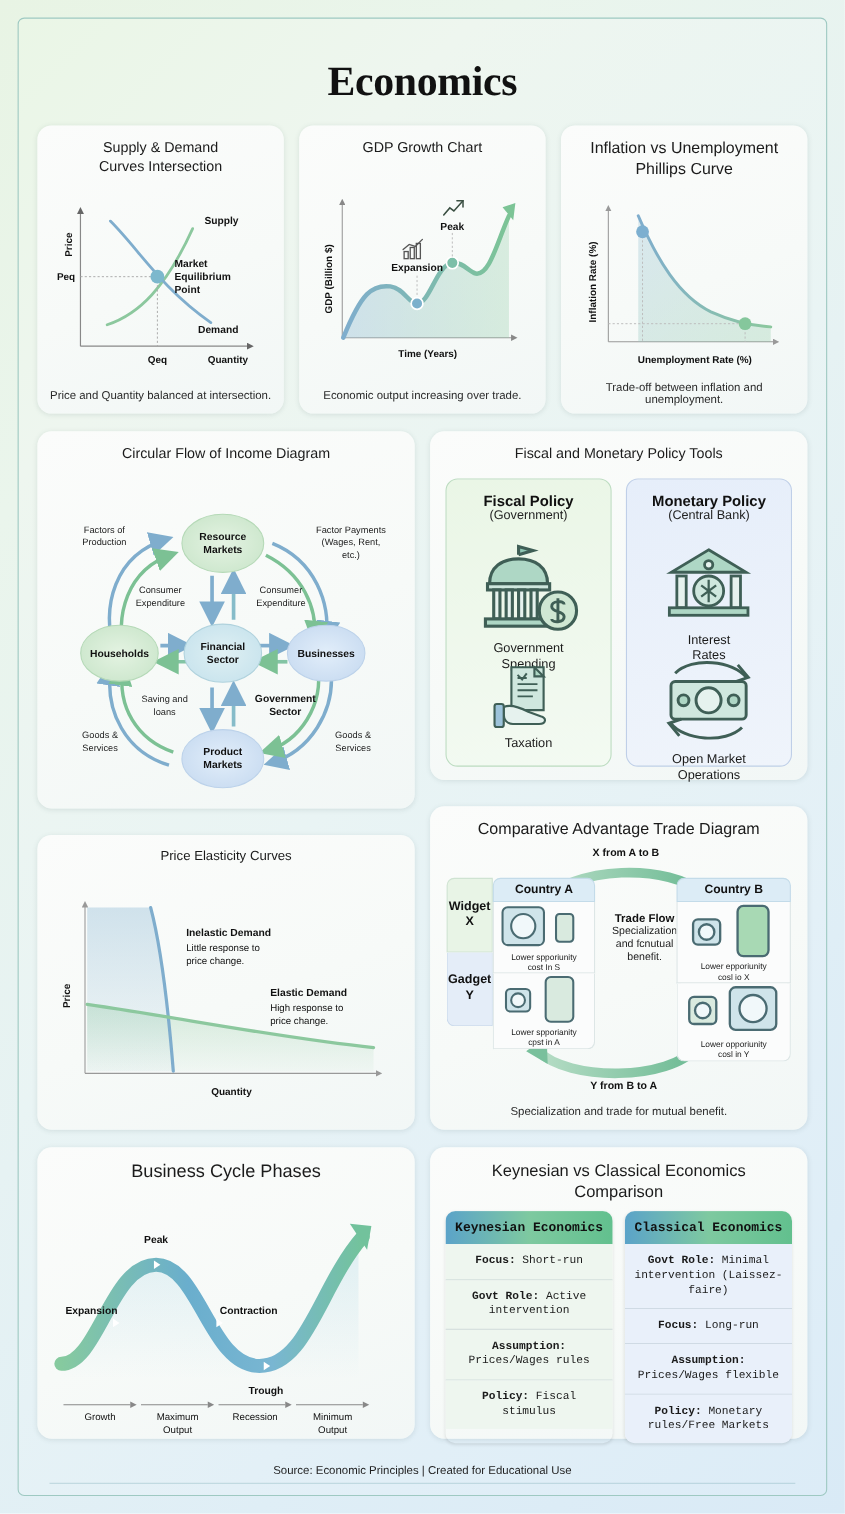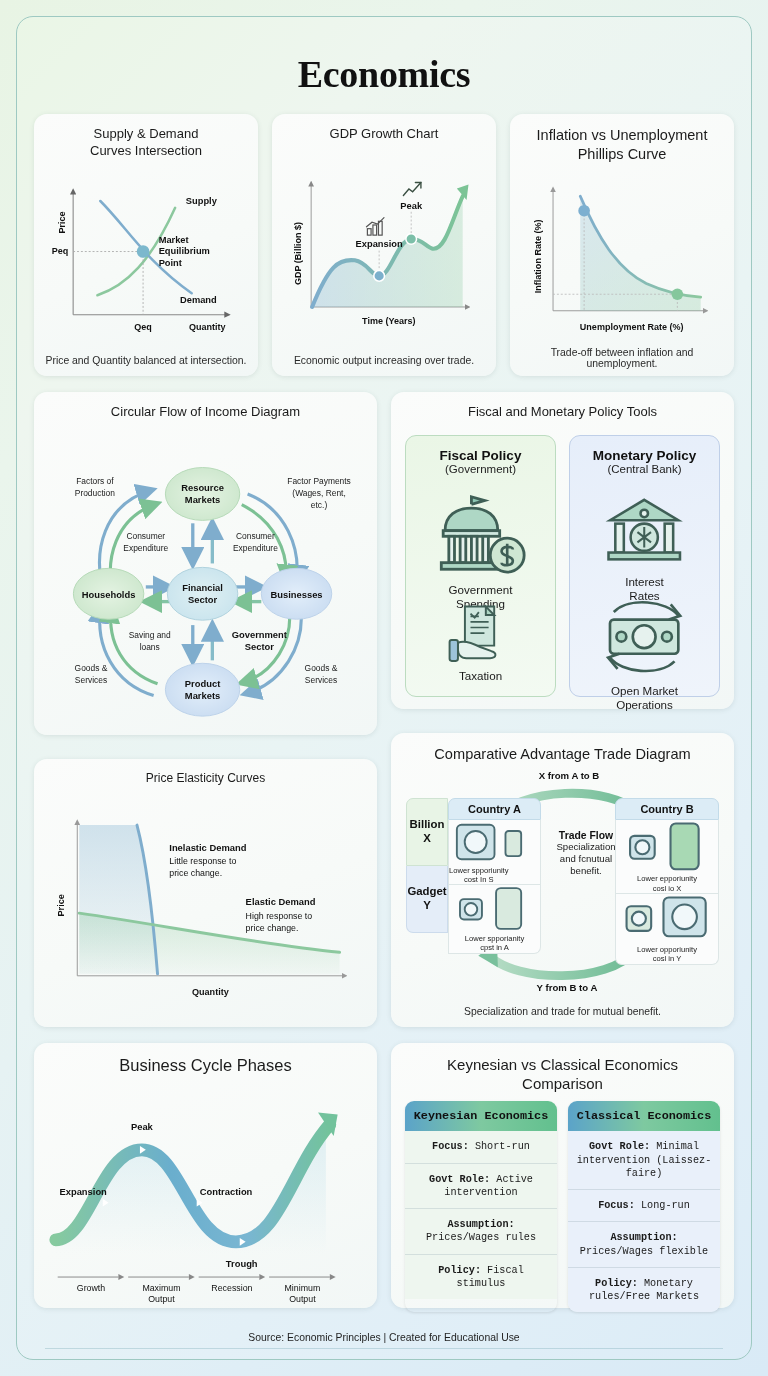--- a/index.html
+++ b/index.html
@@ -6,21 +6,21 @@
   html, body { width: 768px; height: 1376px; }
   body {
     font-family: "Liberation Sans", sans-serif;
     background: linear-gradient(135deg, #e8f4e4 0%, #eaf5ec 22%, #e6f2f3 50%, #dfeef6 75%, #d9eaf6 100%);
     overflow: hidden;
   }
   .frame {
     position: absolute; left: 16px; top: 16px;
     width: 736px; height: 1344px;
     border: 1.5px solid #9ec9c2;
-    border-radius: 17px;
+    border-radius: 6px;
     background: linear-gradient(135deg, #eaf6e6 0%, #eef6ef 20%, #e9f4f4 48%, #e3f0f7 74%, #dcecf7 100%);
     overflow: hidden;
   }
   .title {
     text-align: center;
     font-family: "Liberation Serif", serif;
     font-weight: bold;
     font-size: 38px;
     color: #111;
     letter-spacing: -0.3px;
@@ -449,29 +449,29 @@
             <path d="M238,176 C212,208 118,208 90,180" fill="none" stroke="url(#tga)" stroke-width="9" stroke-linecap="round"></path>
             <path d="M98,166 L79,180 L99,192 Z" fill="#79c09c"></path>
           </svg>
 
           <div style="position:absolute;left:108px;top:2px;width:120px;text-align:center;" class="tr-label">X from A to B</div>
           <div style="position:absolute;left:106px;bottom:8px;width:120px;text-align:center;" class="tr-label">Y from B to A</div>
 
           <div style="position:absolute;left:5px;top:30px;width:135px;height:135px;display:flex;">
             <div style="width:42px;display:flex;flex-direction:column;">
               <div style="flex:1;background:#e8f4e6;border:1px solid #cfe3d2;border-radius:7px 0 0 0;display:flex;align-items:center;justify-content:center;" class="tr-rowlabel">
-                <span><span>Billion</span><br><span>X</span></span>
+                <span><span>Widget</span><br><span>X</span></span>
               </div>
               <div style="flex:1;background:#e4edf8;border:1px solid #ccdbec;border-top:none;border-radius:0 0 0 7px;display:flex;align-items:center;justify-content:center;" class="tr-rowlabel">
                 <span><span>Gadget</span><br><span>Y</span></span>
               </div>
             </div>
             <div style="flex:1;display:flex;flex-direction:column;">
               <div class="tr-country" style="background:#dcecf6;border:1px solid #c3dbe9;border-radius:7px 7px 0 0;padding:4px 0;">Country A</div>
-              <div style="flex:1;background:#fbfcfc;border:1px solid #dde6e6;border-top:none;display:flex;flex-direction:column;align-items:flex-start;justify-content:center;gap:2px;">
+              <div style="flex:1;background:#fbfcfc;border:1px solid #dde6e6;border-top:none;display:flex;flex-direction:column;align-items:center;justify-content:center;gap:2px;">
                 <svg width="58" height="28" viewBox="0 0 58 28">
                   <g stroke="#4a6b72" stroke-width="1.2" fill="#cfe4ea">
                     <rect x="5" y="3" width="24" height="22" rx="3"></rect>
                       <circle cx="17" cy="14" r="7" fill="#f1f8fa"></circle>
                     <rect x="36" y="7" width="10" height="16" rx="2" fill="#d9eadf"></rect>
                   </g>
                 </svg>
                 <div class="tr-cellnote">
                   <span>Lower spporiunity</span><br><span>cost In S</span>
                 </div>

